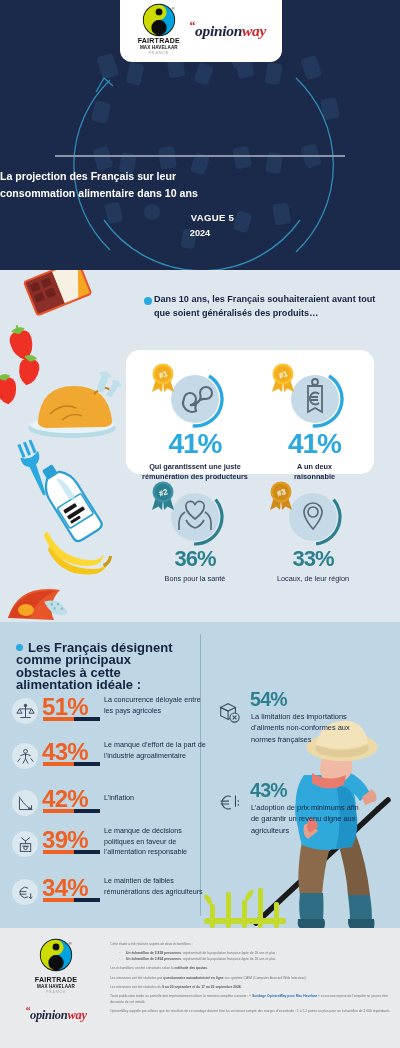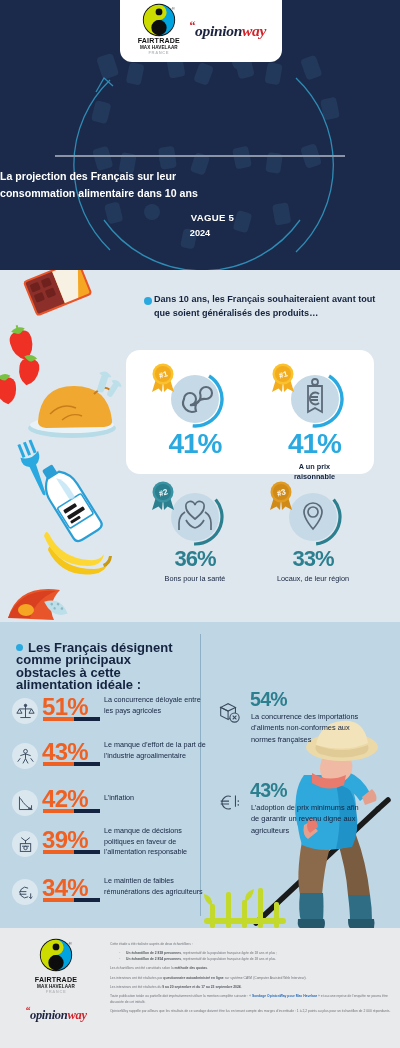--- a/index.html
+++ b/index.html
@@ -406,20 +406,24 @@
         </svg>
         <svg class="medal" viewBox="0 0 26 30">
           <path d="M6 16 L2 29 L8.5 25.5 L12 29 L13 17 Z" fill="#f2ac1d"></path>
           <path d="M20 16 L24 29 L17.5 25.5 L14 29 L13 17 Z" fill="#f2ac1d"></path>
           <circle cx="13" cy="11" r="10.5" fill="#f9c22e"></circle>
           <circle cx="13" cy="11" r="8" fill="#f2ac1d"></circle>
           <text x="13" y="14.5" font-size="8" font-weight="bold" fill="#ffffff" text-anchor="middle" font-family="Liberation Sans, sans-serif" transform="rotate(-16 13 11)">#1</text>
         </svg>
       </div>
       <div class="pct pct-big">41%</div>
+      <div class="cap">
+        <div>Qui garantissent une juste</div>
+        <div>rémunération des producteurs</div>
+      </div>
     </div>
 
     <div class="stat-cell" style="left:262px; top:100px; width:105px;">
       <div class="donut">
         <svg viewBox="0 0 58 58" width="58" height="58">
           <circle cx="29" cy="29" r="24" fill="#c6d9e6"></circle>
           <circle cx="29" cy="29" r="27" fill="none" stroke="#29a9e0" stroke-width="3.4" stroke-dasharray="72 98" stroke-dashoffset="-10" transform="rotate(-80 29 29)"></circle>
           <g fill="none" stroke="#5c6a78" stroke-width="1.8">
             <path d="M22 16 L36 16 L36 42 L29 38 L22 42 Z"></path>
             <circle cx="29" cy="12" r="3"></circle>
@@ -430,21 +434,21 @@
         <svg class="medal" viewBox="0 0 26 30">
           <path d="M6 16 L2 29 L8.5 25.5 L12 29 L13 17 Z" fill="#f2ac1d"></path>
           <path d="M20 16 L24 29 L17.5 25.5 L14 29 L13 17 Z" fill="#f2ac1d"></path>
           <circle cx="13" cy="11" r="10.5" fill="#f9c22e"></circle>
           <circle cx="13" cy="11" r="8" fill="#f2ac1d"></circle>
           <text x="13" y="14.5" font-size="8" font-weight="bold" fill="#ffffff" text-anchor="middle" font-family="Liberation Sans, sans-serif" transform="rotate(-16 13 11)">#1</text>
         </svg>
       </div>
       <div class="pct pct-big">41%</div>
       <div class="cap">
-        <div>A un prix</div>
+        <div>A un deux</div>
         <div>raisonnable</div>
       </div>
     </div>
 
     <div class="stat-cell" style="left:145px; top:218px; width:100px;">
       <div class="donut">
         <svg viewBox="0 0 58 58" width="58" height="58">
           <circle cx="29" cy="29" r="24" fill="#c6d9e6"></circle>
           <circle cx="29" cy="29" r="27" fill="none" stroke="#2b7f8e" stroke-width="3.2" stroke-dasharray="62 108" stroke-dashoffset="-14" transform="rotate(-70 29 29)"></circle>
           <g fill="none" stroke="#5c6a78" stroke-width="1.7">
@@ -598,21 +602,21 @@
       <div class="r2-icon">
         <svg viewBox="0 0 26 26" width="24" height="24" fill="none" stroke="#3a4a5e" stroke-width="1.15">
           <path d="M4 8 L12 4 L20 8 L12 12 Z"></path>
             <path d="M4 8 v9 l8 4 v-9z"></path>
             <path d="M20 8 v9 l-8 4"></path>
           <circle cx="19" cy="19" r="5" fill="#bfd6e4"></circle>
             <path d="M17 17 l4 4 M21 17 l-4 4"></path>
         </svg>
       </div>
       <div class="r2-pct">54%</div>
-      <div class="r2-txt">La concurrence des importations d’aliments non-conformes aux normes françaises</div>
+      <div class="r2-txt">La limitation des importations d’aliments non-conformes aux normes françaises</div>
     </div>
 
     <div class="row" style="left:214px; top:163px; width:165px;">
       <div class="r2-icon">
         <svg viewBox="0 0 26 26" width="24" height="24" fill="none" stroke="#3a4a5e" stroke-width="1.15">
           <path d="M15 6 a7 7 0 1 0 0 13"></path>
             <path d="M4 11 h9 M4 14 h9"></path>
           <path d="M20 5 v12"></path>
             <path d="M23 10 v7" stroke-dasharray="2 2"></path>
         </svg>

